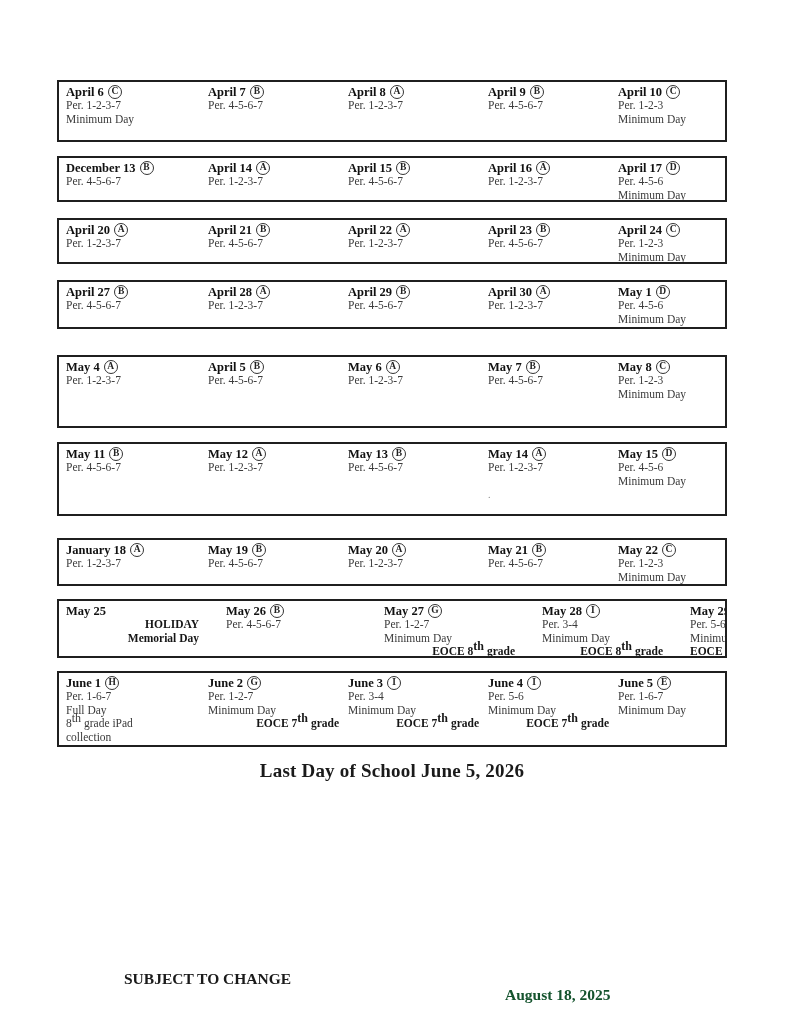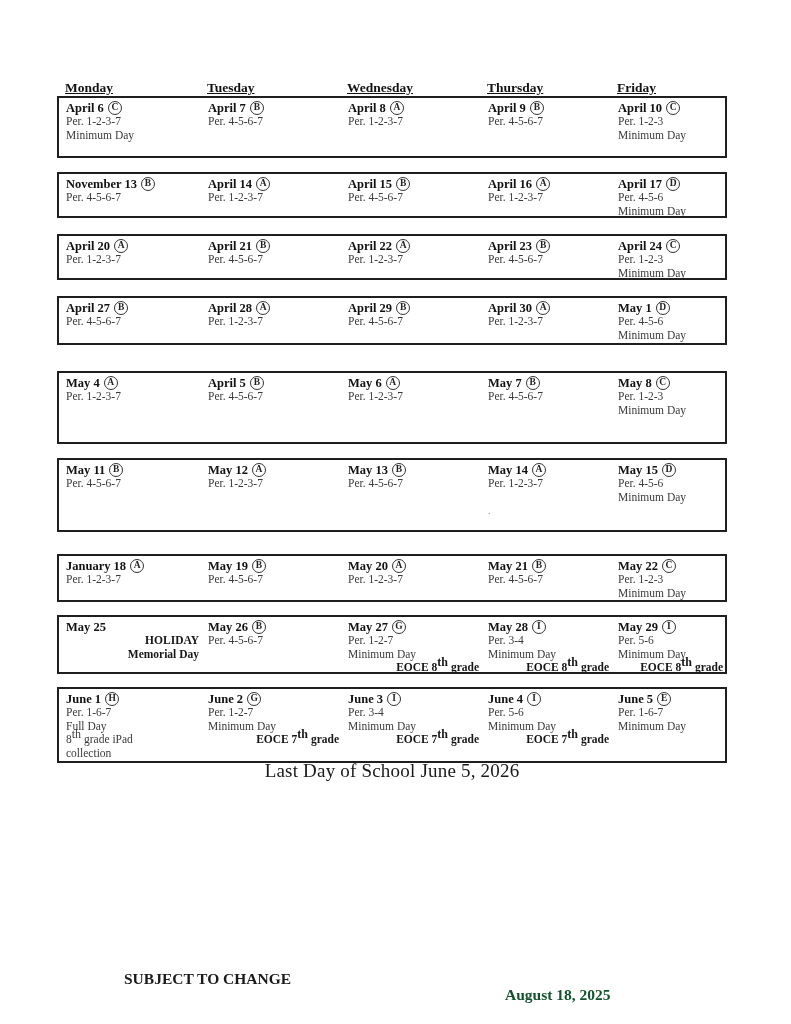--- a/index.html
+++ b/index.html
@@ -71,21 +71,21 @@
   }
   .line { white-space: nowrap; }
   .line.bold { font-weight: bold; color: #161616; text-align: right; }
   .line.dim { color: #888888; font-size: 10px; }
   .line sup { font-size: 12px; vertical-align: super; line-height: 0; }
   .last-day-note {
     position: absolute;
     left: 57px; top: 760px;
     width: 670px;
     text-align: center;
-    font-weight: normal;
+    font-weight: bold;
     font-size: 19px;
     color: #1a1a1a;
     letter-spacing: 0.2px;
   }
   .footer-left {
     position: absolute;
     left: 124px; top: 970px;
     font-weight: bold;
     font-size: 15.5px;
     color: #1a1a1a;
@@ -95,27 +95,20 @@
     left: 505px; top: 986px;
     font-weight: bold;
     font-size: 15.5px;
     color: #14532d;
   }
 </style>
 </head>
 <body>
 
 <div class="calendar">
-  <div class="day-header-row">
-      <div class="day-header">Monday</div>
-      <div class="day-header">Tuesday</div>
-      <div class="day-header">Wednesday</div>
-      <div class="day-header">Thursday</div>
-      <div class="day-header">Friday</div>
-    </div>
   <div>
       <div class="week-box" style="height: 62px; margin-bottom: 14px;">
         <div class="cell">
           <div class="date-line">
             <span class="date">April 6</span>
             <span class="badge">C</span>
           </div>
           <div class="line">Per. 1-2-3-7</div>
           <div class="line">Minimum Day</div>
         </div>
@@ -145,21 +138,21 @@
             <span class="date">April 10</span>
             <span class="badge">C</span>
           </div>
           <div class="line">Per. 1-2-3</div>
           <div class="line">Minimum Day</div>
         </div>
       </div>
       <div class="week-box" style="height: 46px; margin-bottom: 16px;">
         <div class="cell">
           <div class="date-line">
-            <span class="date">November 13</span>
+            <span class="date">December 13</span>
             <span class="badge">B</span>
           </div>
           <div class="line">Per. 4-5-6-7</div>
         </div>
         <div class="cell">
           <div class="date-line">
             <span class="date">April 14</span>
             <span class="badge">A</span>
           </div>
           <div class="line">Per. 1-2-3-7</div>
@@ -374,21 +367,21 @@
         </div>
         <div class="cell">
           <div class="date-line">
             <span class="date">May 22</span>
             <span class="badge">C</span>
           </div>
           <div class="line">Per. 1-2-3</div>
           <div class="line">Minimum Day</div>
         </div>
       </div>
-      <div class="week-box" style="height: 59px; margin-bottom: 13px;">
+      <div class="week-box" style="height: 59px; margin-bottom: 13px; gap: 18px;">
         <div class="cell">
           <div class="date-line">
             <span class="date">May 25</span>
           </div>
           <div class="line bold">HOLIDAY</div>
           <div class="line bold">Memorial Day</div>
         </div>
         <div class="cell">
           <div class="date-line">
             <span class="date">May 26</span>

